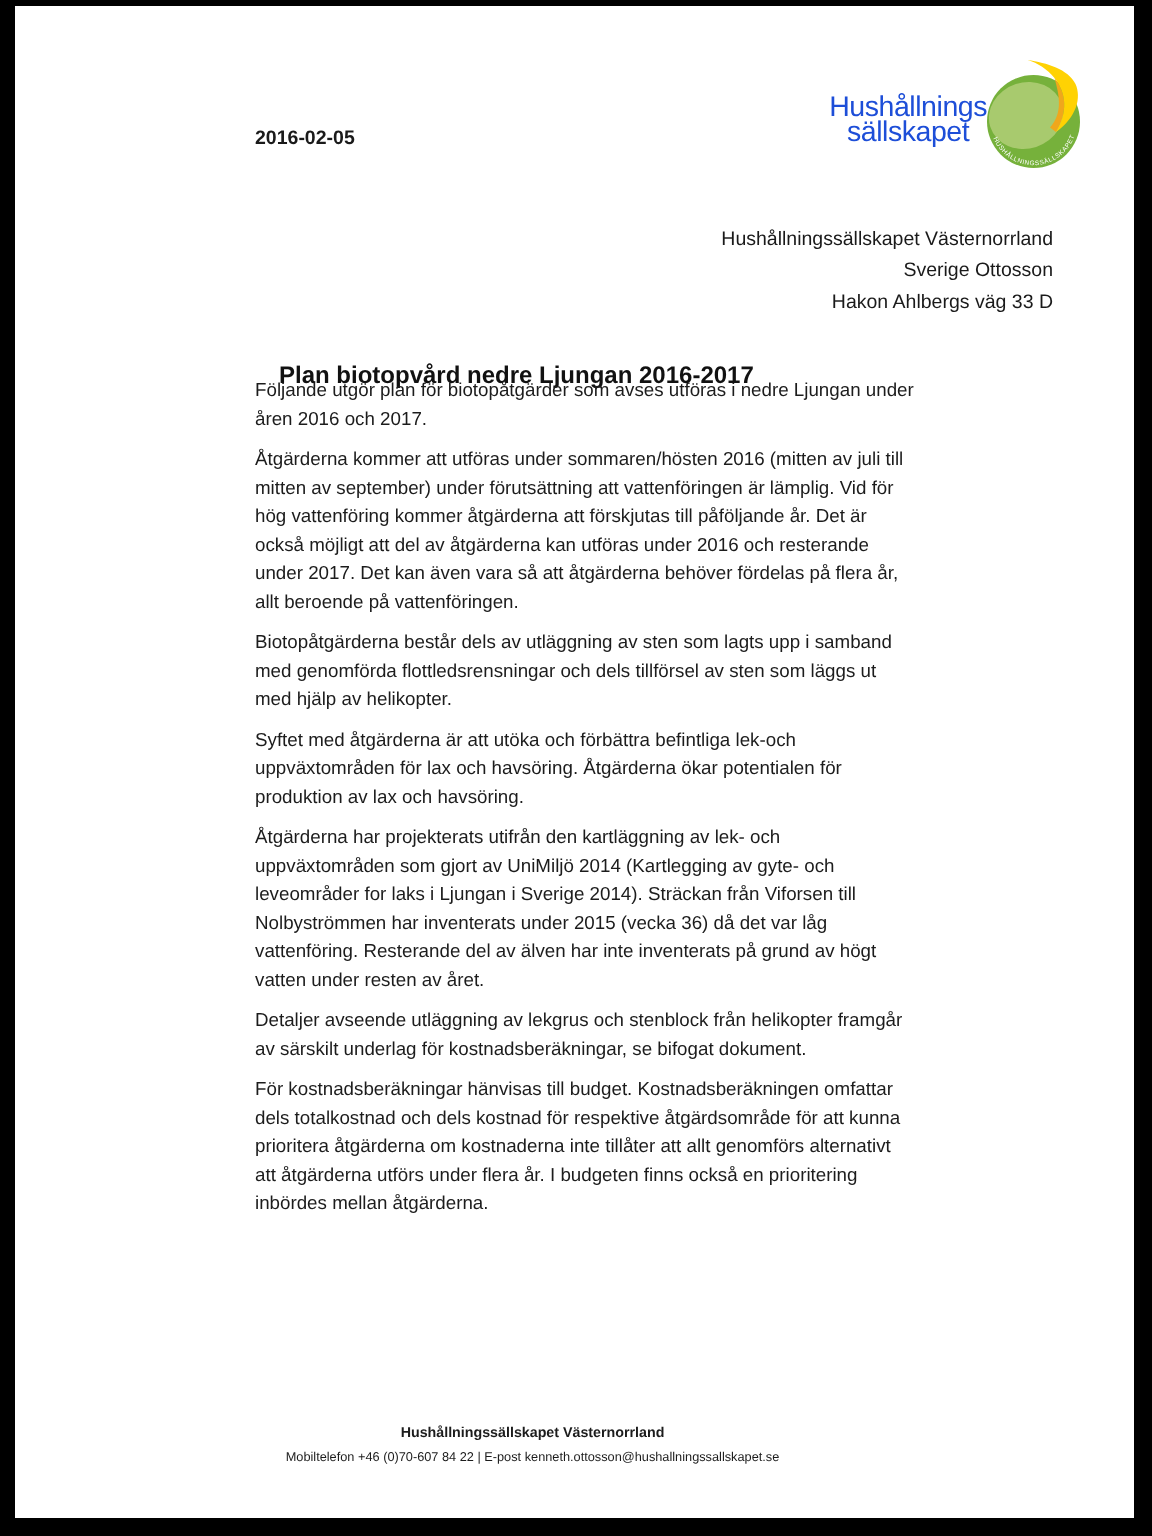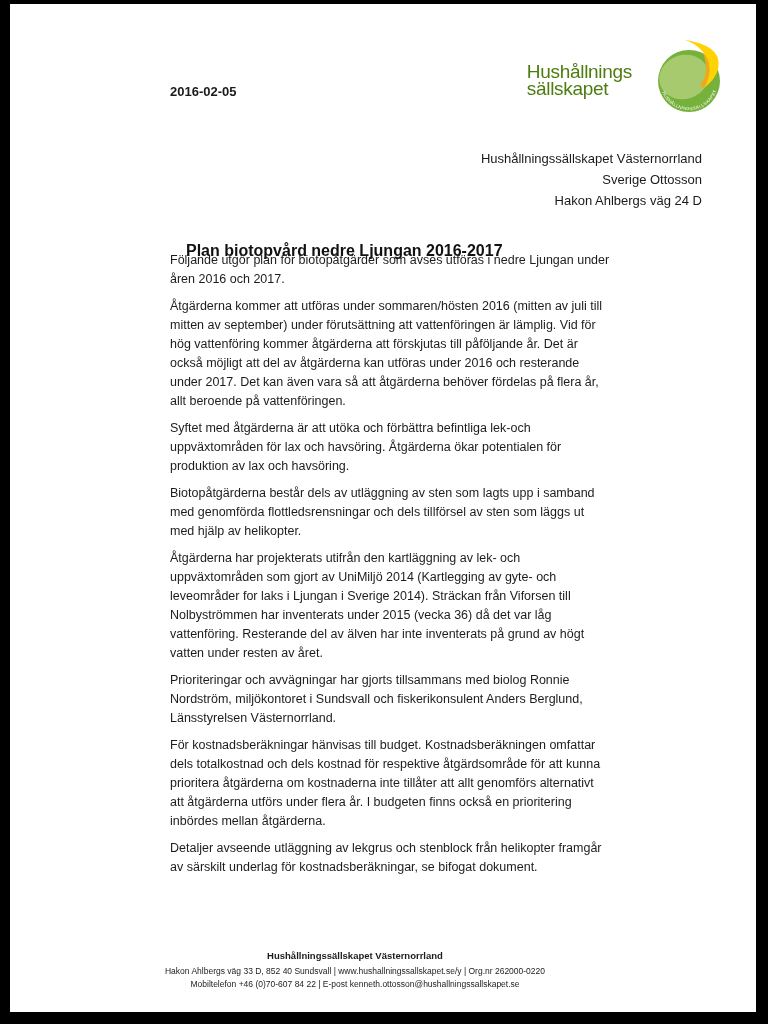--- a/index.html
+++ b/index.html
@@ -23,27 +23,27 @@
   .date {
     position: absolute;
     left: 160px;
     top: 80px;
     font-size: 13px;
     color: #1a1a1a;
     font-weight: bold;
   }
   .logo-text {
     position: absolute;
-    right: 124px;
+    right: 98px;
     top: 59px;
-    text-align: left;
+    text-align: center;
     font-size: 19px;
     line-height: 17px;
     letter-spacing: -0.3px;
-    color: #4d7c0f;
+    color: #1d4ed8;
   }
   .logo-badge {
     position: absolute;
     left: 644px;
     top: 34px;
   }
   .recipient {
     position: absolute;
     right: 54px;
     top: 144px;
@@ -113,57 +113,53 @@
     <path d="M 50 50 C 58 37 57 24 49 14 C 52 25 55 37 46 47 Z" fill="#f0a71c"></path>
     <path d="M 31 2 C 44 4 58 8 63 18 C 67 27 64 40 50 50 C 58 37 57 24 49 14 C 44 8 38 4 31 2 Z" fill="#ffd203"></path>
     <text font-size="4.3" letter-spacing="0.4" font-family="Liberation Sans, sans-serif" fill="#ffffff">
       <textPath href="#badgeArc" startOffset="2%">HUSHÅLLNINGSSÄLLSKAPET</textPath>
     </text>
   </svg>
 
   <div class="recipient">
     <div>Hushållningssällskapet Västernorrland</div>
     <div>Sverige Ottosson</div>
-    <div>Hakon Ahlbergs väg 24 D</div>
+    <div>Hakon Ahlbergs väg 33 D</div>
   </div>
 
   <h1 class="title">Plan biotopvård nedre Ljungan 2016-2017</h1>
 
   <div class="body-text">
     <p>Följande utgör plan för biotopåtgärder som avses utföras i nedre Ljungan under
 åren 2016 och 2017.</p>
     <p>Åtgärderna kommer att utföras under sommaren/hösten 2016 (mitten av juli till
 mitten av september) under förutsättning att vattenföringen är lämplig. Vid för
 hög vattenföring kommer åtgärderna att förskjutas till påföljande år. Det är
 också möjligt att del av åtgärderna kan utföras under 2016 och resterande
 under 2017. Det kan även vara så att åtgärderna behöver fördelas på flera år,
 allt beroende på vattenföringen.</p>
+    <p>Biotopåtgärderna består dels av utläggning av sten som lagts upp i samband
+med genomförda flottledsrensningar och dels tillförsel av sten som läggs ut
+med hjälp av helikopter.</p>
     <p>Syftet med åtgärderna är att utöka och förbättra befintliga lek-och
 uppväxtområden för lax och havsöring. Åtgärderna ökar potentialen för
 produktion av lax och havsöring.</p>
-    <p>Biotopåtgärderna består dels av utläggning av sten som lagts upp i samband
-med genomförda flottledsrensningar och dels tillförsel av sten som läggs ut
-med hjälp av helikopter.</p>
     <p>Åtgärderna har projekterats utifrån den kartläggning av lek- och
 uppväxtområden som gjort av UniMiljö 2014 (Kartlegging av gyte- och
 leveområder for laks i Ljungan i Sverige 2014). Sträckan från Viforsen till
 Nolbyströmmen har inventerats under 2015 (vecka 36) då det var låg
 vattenföring. Resterande del av älven har inte inventerats på grund av högt
 vatten under resten av året.</p>
-    <p>Prioriteringar och avvägningar har gjorts tillsammans med biolog Ronnie
-Nordström, miljökontoret i Sundsvall och fiskerikonsulent Anders Berglund,
-Länsstyrelsen Västernorrland.</p>
+    <p>Detaljer avseende utläggning av lekgrus och stenblock från helikopter framgår
+av särskilt underlag för kostnadsberäkningar, se bifogat dokument.</p>
     <p>För kostnadsberäkningar hänvisas till budget. Kostnadsberäkningen omfattar
 dels totalkostnad och dels kostnad för respektive åtgärdsområde för att kunna
 prioritera åtgärderna om kostnaderna inte tillåter att allt genomförs alternativt
 att åtgärderna utförs under flera år. I budgeten finns också en prioritering
 inbördes mellan åtgärderna.</p>
-    <p>Detaljer avseende utläggning av lekgrus och stenblock från helikopter framgår
-av särskilt underlag för kostnadsberäkningar, se bifogat dokument.</p>
   </div>
 
   <div class="footer">
     <div class="footer-org">Hushållningssällskapet Västernorrland</div>
-    <div class="footer-line">Hakon Ahlbergs väg 33 D, 852 40 Sundsvall | www.hushallningssallskapet.se/y | Org.nr 262000-0220</div>
     <div class="footer-line">Mobiltelefon +46 (0)70-607 84 22 | E-post kenneth.ottosson@hushallningssallskapet.se</div>
   </div>
 
 </div>
 
 </body></html>

